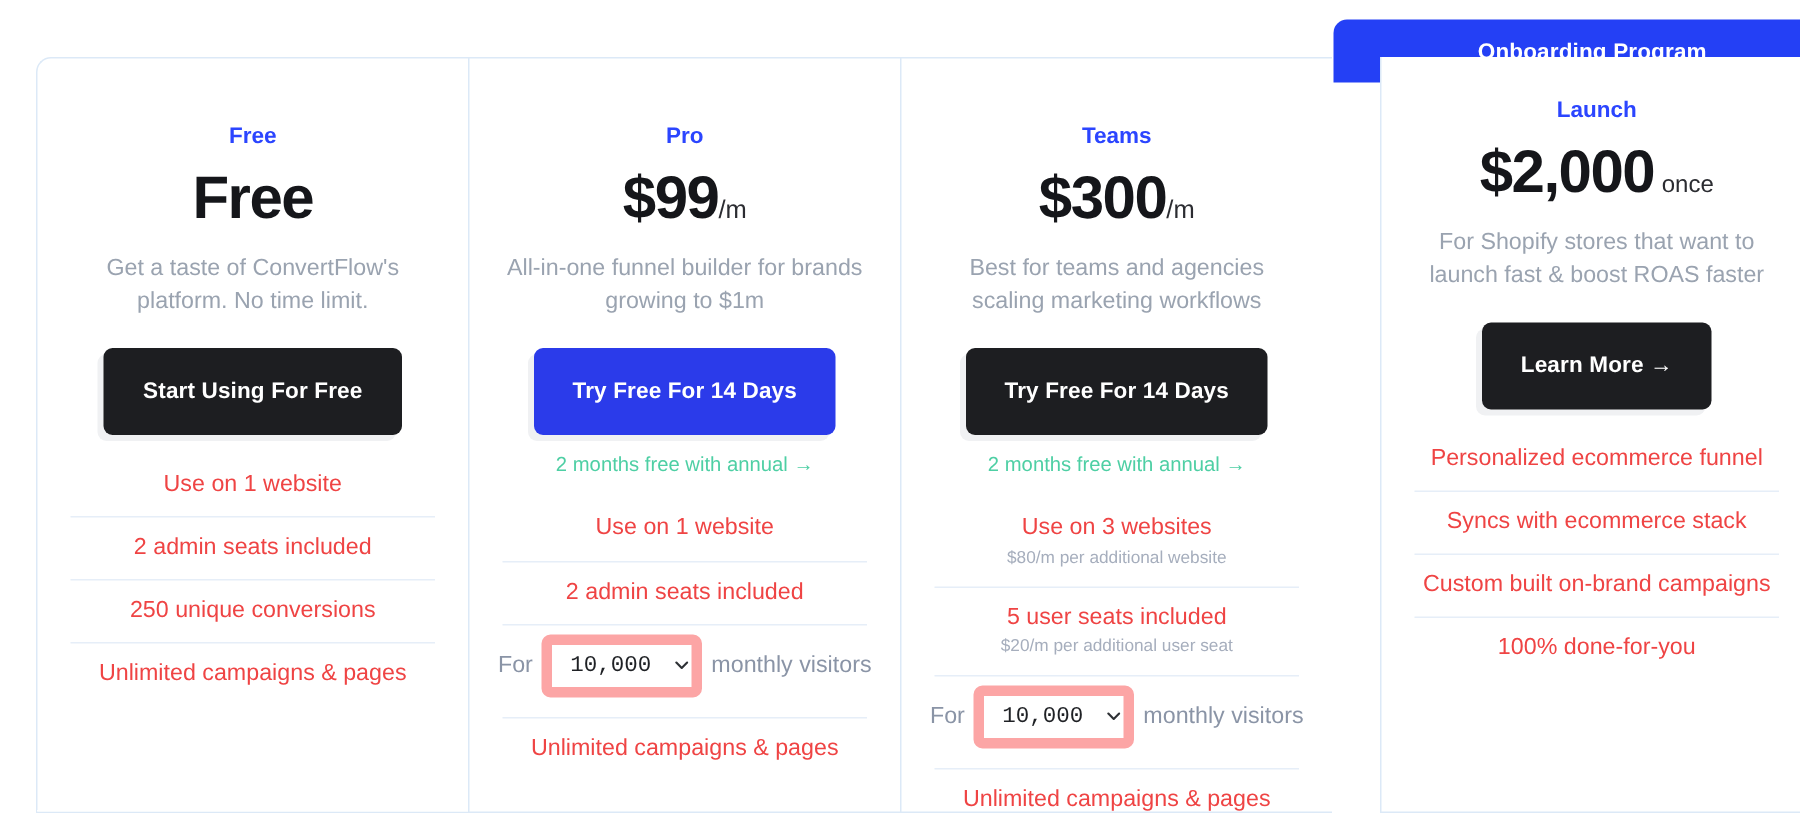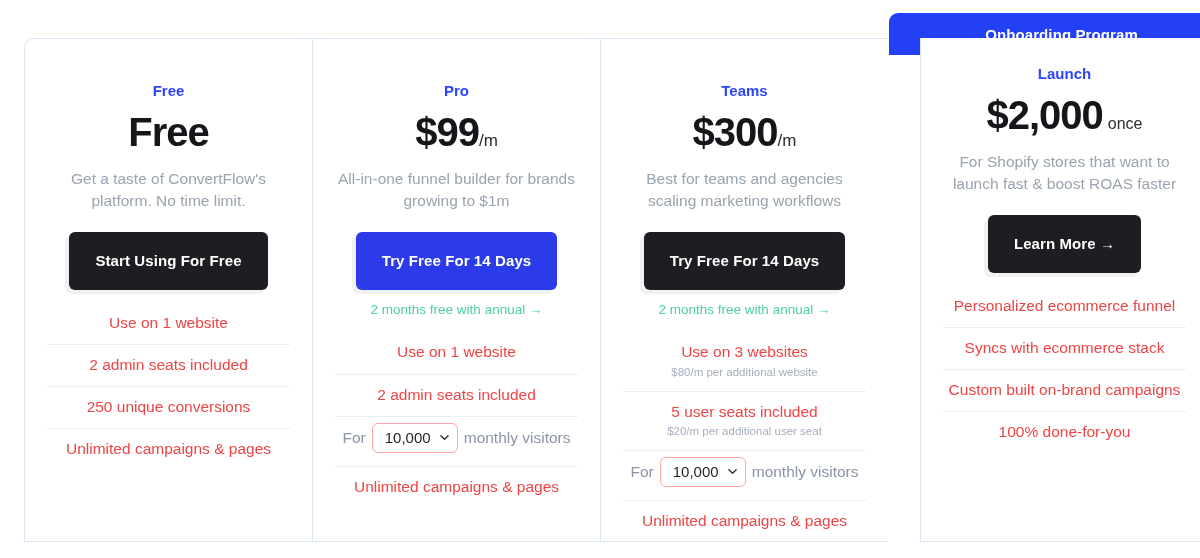--- a/index.html
+++ b/index.html
@@ -175,25 +175,25 @@
     padding: 6px 0 13px 0;
     white-space: nowrap;
   }
   .select-label {
     color: #8a94a6;
     font-size: 15.5px;
   }
   .visitor-select {
     appearance: none;
     -webkit-appearance: none;
-    font-family: Liberation Sans, sans-serif;
+    font-family: Liberation Mono, monospace;
     font-size: 15px;
     color: #1f2125;
     background: #ffffff;
-    border: 1px solid #fca5a5;
+    border: 7px solid #fca5a5;
     border-radius: 6px;
     padding: 5px 26px 5px 12px;
     line-height: 1.2;
     cursor: pointer;
     background-image:
       linear-gradient(45deg, transparent 50%, #3e4category 50%);
   }
   .select-box {
     position: relative;
     display: inline-block;

